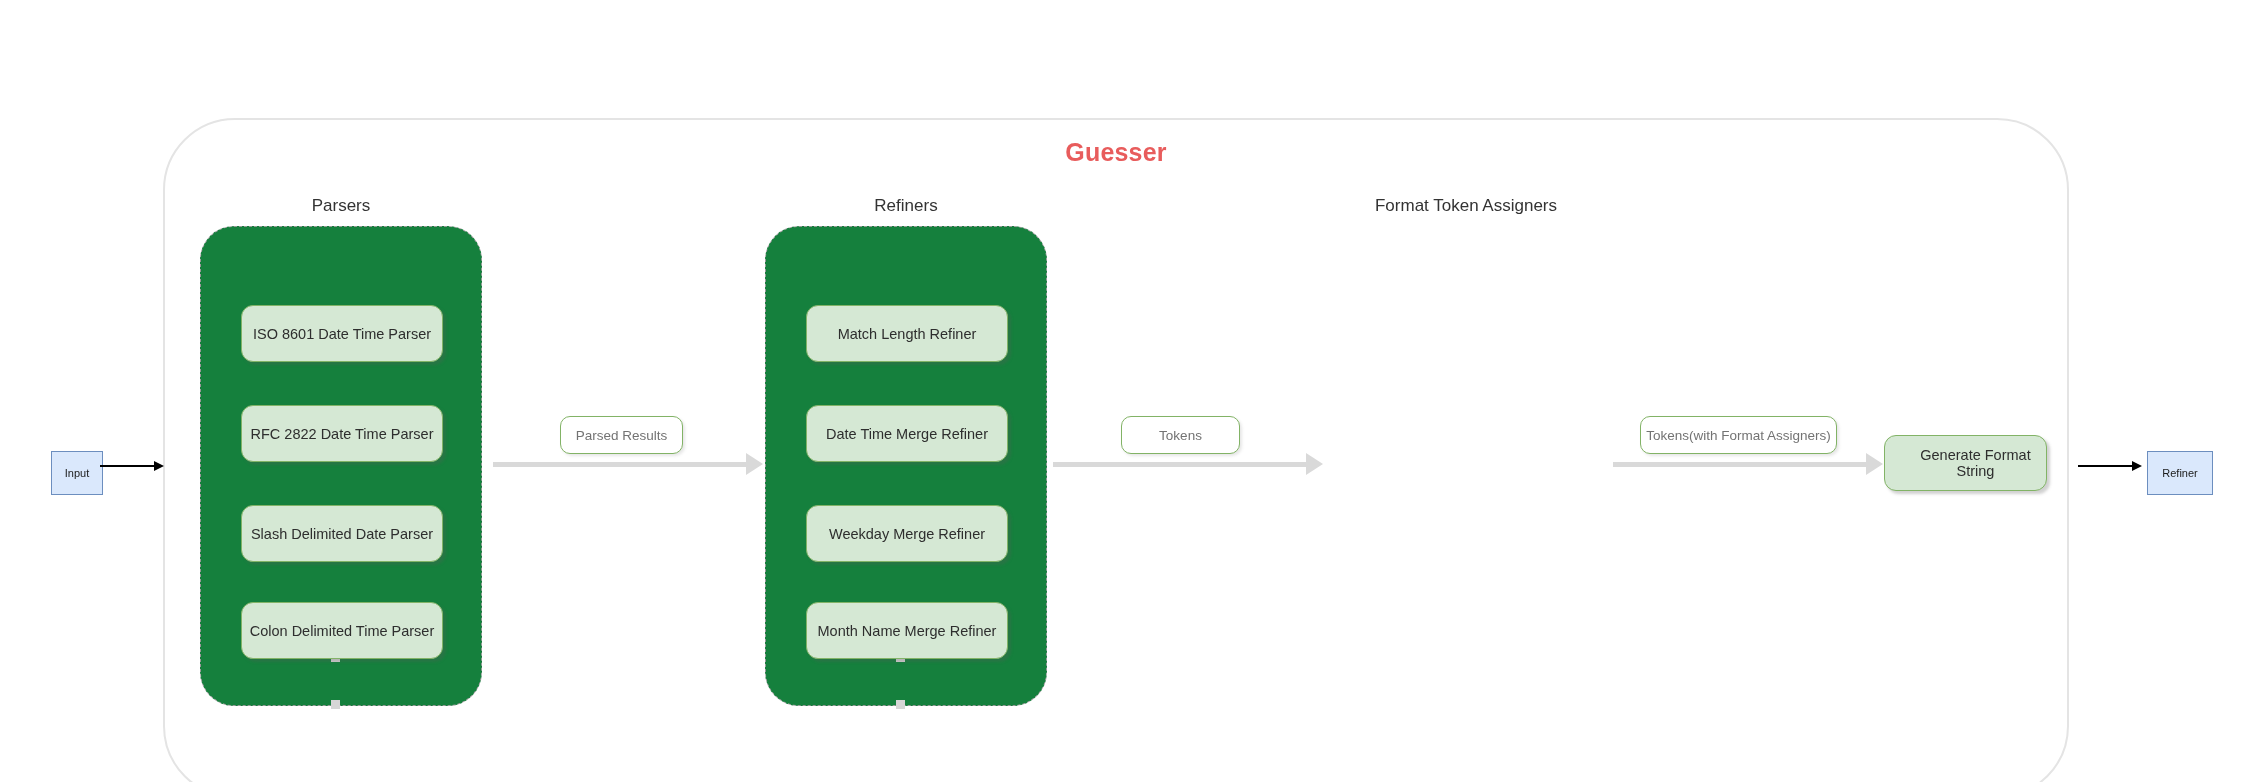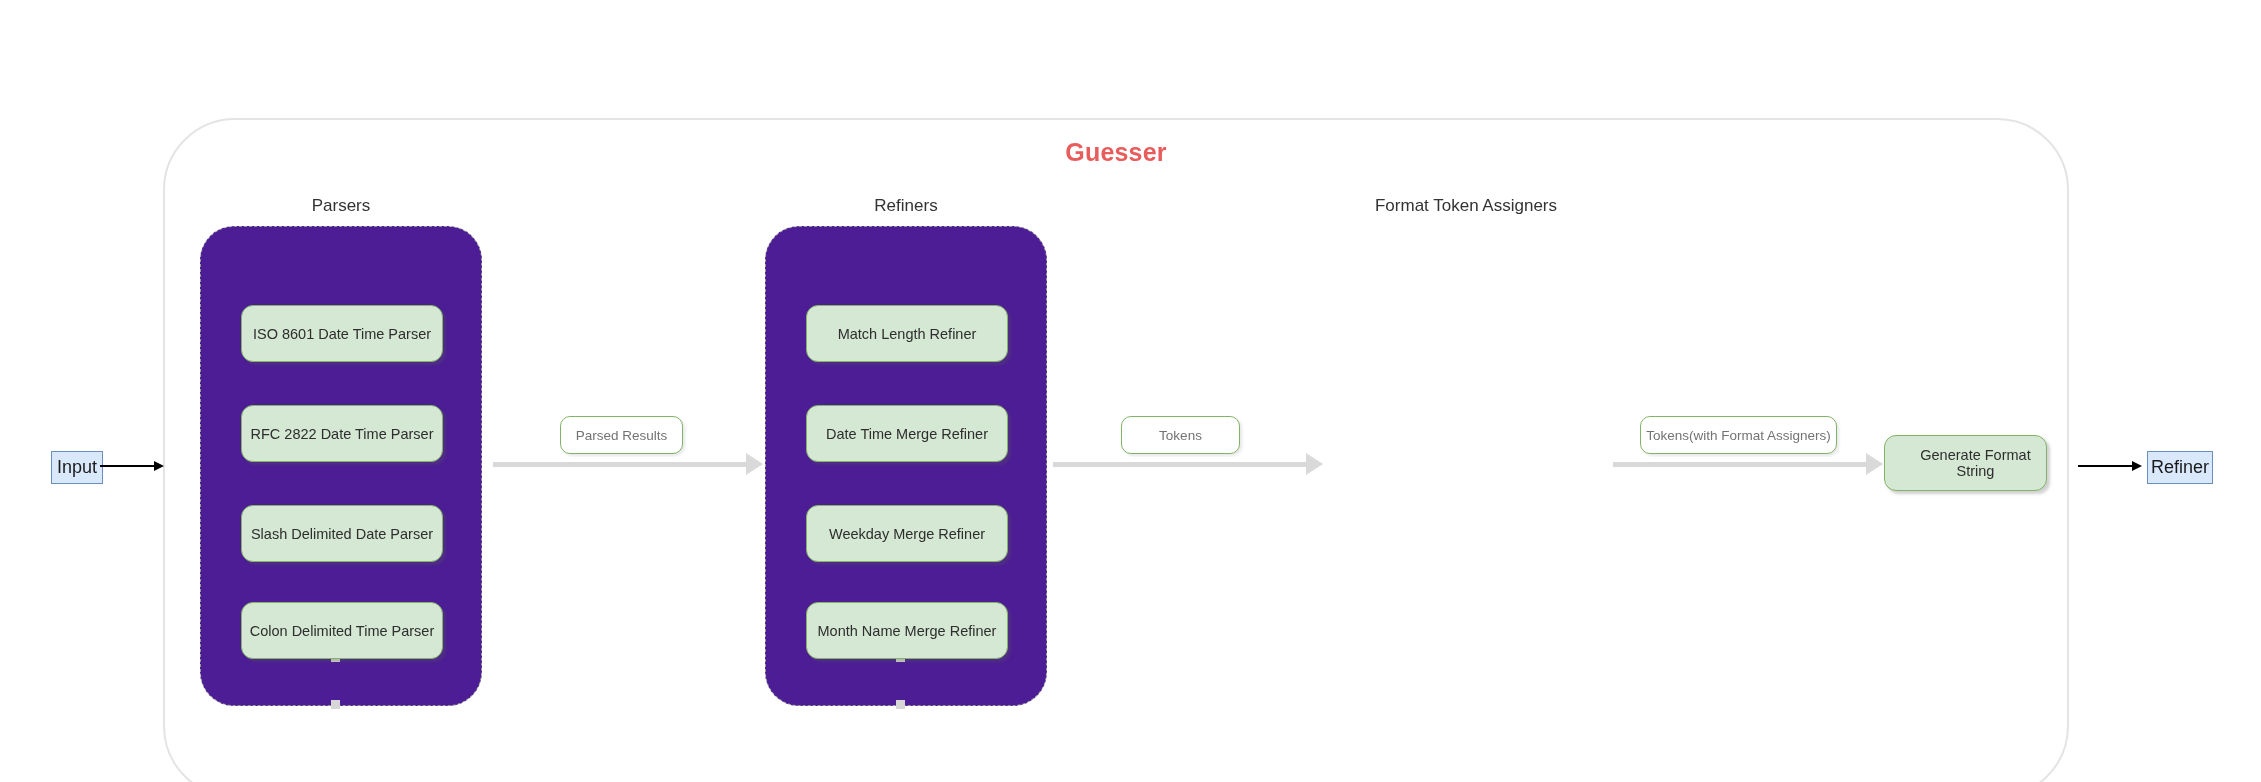--- a/index.html
+++ b/index.html
@@ -37,21 +37,21 @@
   }
 
   
   .group {
     position: absolute;
     width: 282px;
     top: 150px;
     height: 480px;
     border: 1.6px dashed #9a9a9a;
     border-radius: 34px;
-    background: #4c1d95;
+    background: #15803d;
   }
   .group-title {
     position: absolute;
     top: 120px;
     width: 282px;
     text-align: center;
     color: #333333;
     font-size: 17px;
   }
   #group-parsers  { left: 200px; }
@@ -149,22 +149,22 @@
 
   
   .terminal {
     position: absolute;
     background: #dae8fc;
     border: 1.3px solid #6c8ebf;
     display: flex;
     align-items: center;
     justify-content: center;
     color: #1b1b1b;
-    font-size: 18px;
-    height: 33px;
+    font-size: 11px;
+    height: 44px;
     top: 375px;
   }
   #node-input  { left: 51px;  width: 52px; }
   #node-output { left: 2147px; width: 66px; }
 
   
   .edge-label {
     position: absolute;
     background: #ffffff;
     border: 1.2px solid #82b366;

